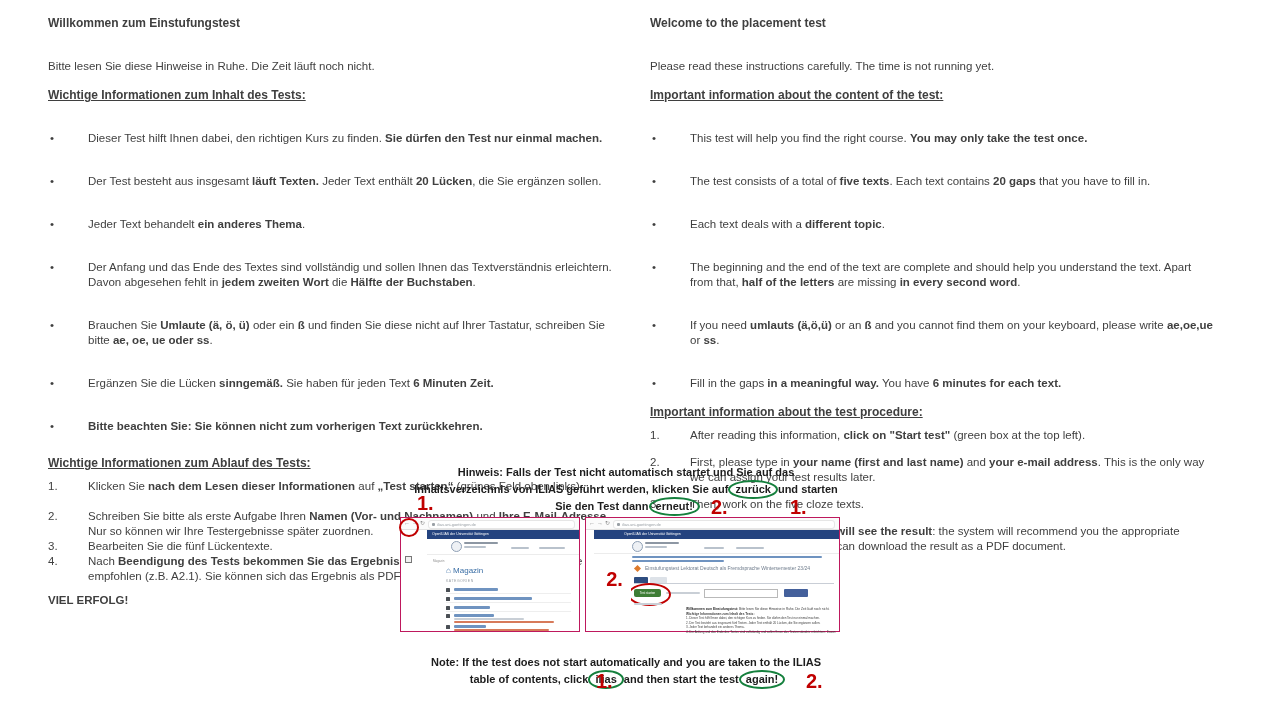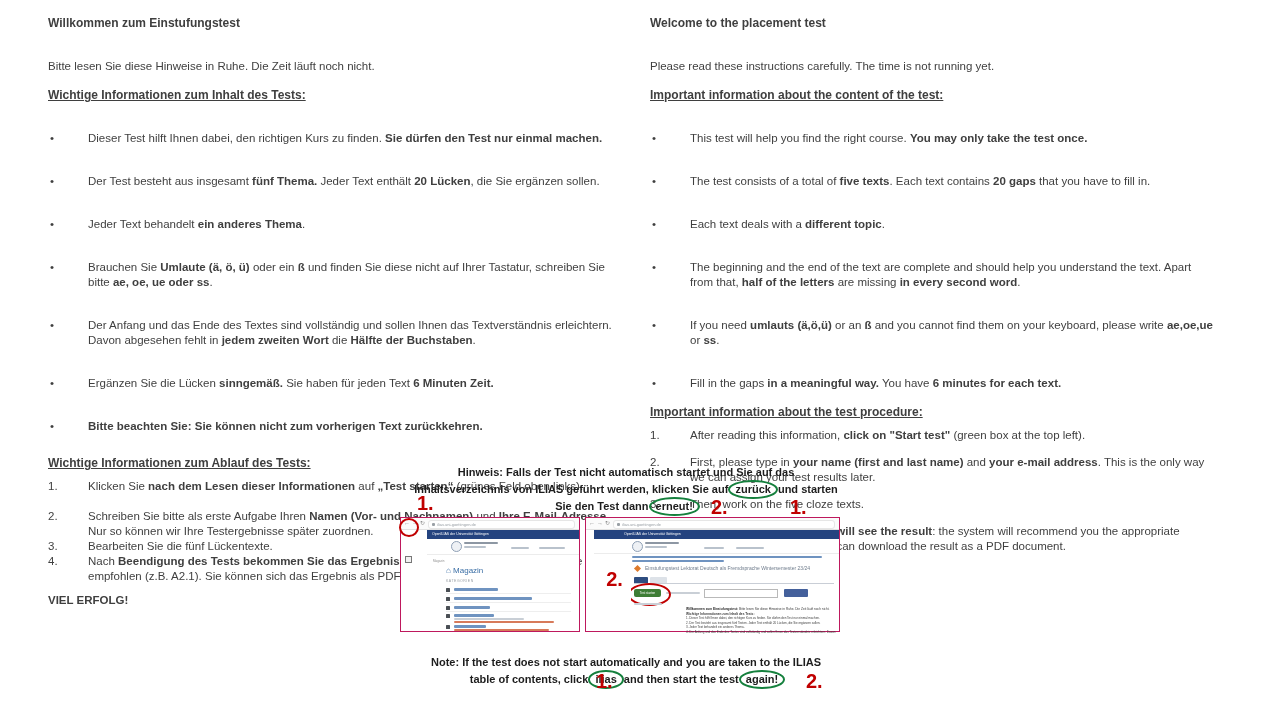--- a/index.html
+++ b/index.html
@@ -82,24 +82,24 @@
 </style>
 </head>
 <body>
 
 <div class="col" id="col-left">
   <div class="doc-title">Willkommen zum Einstufungstest</div>
   <div class="intro">Bitte lesen Sie diese Hinweise in Ruhe. Die Zeit läuft noch nicht.</div>
   <div class="sec-head">Wichtige Informationen zum Inhalt des Tests:</div>
   <ul class="bullets">
     <li>Dieser Test hilft Ihnen dabei, den richtigen Kurs zu finden. <b>Sie dürfen den Test nur einmal machen.</b></li>
-    <li>Der Test besteht aus insgesamt <b>fünf Thema.</b> Jeder Text enthält <b>20 Lücken</b>, die Sie ergänzen sollen.</li>
+    <li>Der Test besteht aus insgesamt <b>läuft Texten.</b> Jeder Text enthält <b>20 Lücken</b>, die Sie ergänzen sollen.</li>
     <li>Jeder Text behandelt <b>ein anderes Thema</b>.</li>
+    <li>Der Anfang und das Ende des Textes sind vollständig und sollen Ihnen das Textverständnis erleichtern. Davon abgesehen fehlt in <b>jedem zweiten Wort</b> die <b>Hälfte der Buchstaben</b>.</li>
     <li>Brauchen Sie <b>Umlaute (ä, ö, ü)</b> oder ein <b>ß</b> und finden Sie diese nicht auf Ihrer Tastatur, schreiben Sie bitte <b>ae, oe, ue oder ss</b>.</li>
-    <li>Der Anfang und das Ende des Textes sind vollständig und sollen Ihnen das Textverständnis erleichtern. Davon abgesehen fehlt in <b>jedem zweiten Wort</b> die <b>Hälfte der Buchstaben</b>.</li>
     <li>Ergänzen Sie die Lücken <b>sinngemäß.</b> Sie haben für jeden Text <b>6 Minuten Zeit.</b></li>
     <li><b>Bitte beachten Sie: Sie können nicht zum vorherigen Text zurückkehren.</b></li>
   </ul>
   <div class="sec-head" style="margin-top:22px;">Wichtige Informationen zum Ablauf des Tests:</div>
   <div class="steps">
     <div class="step mb">
       <span class="num">1.</span>
       <div class="stx">Klicken Sie <b>nach dem Lesen dieser Informationen</b> auf <b>„Test starten“</b> (grünes Feld oben links).</div>
     </div>
     <div class="step">

